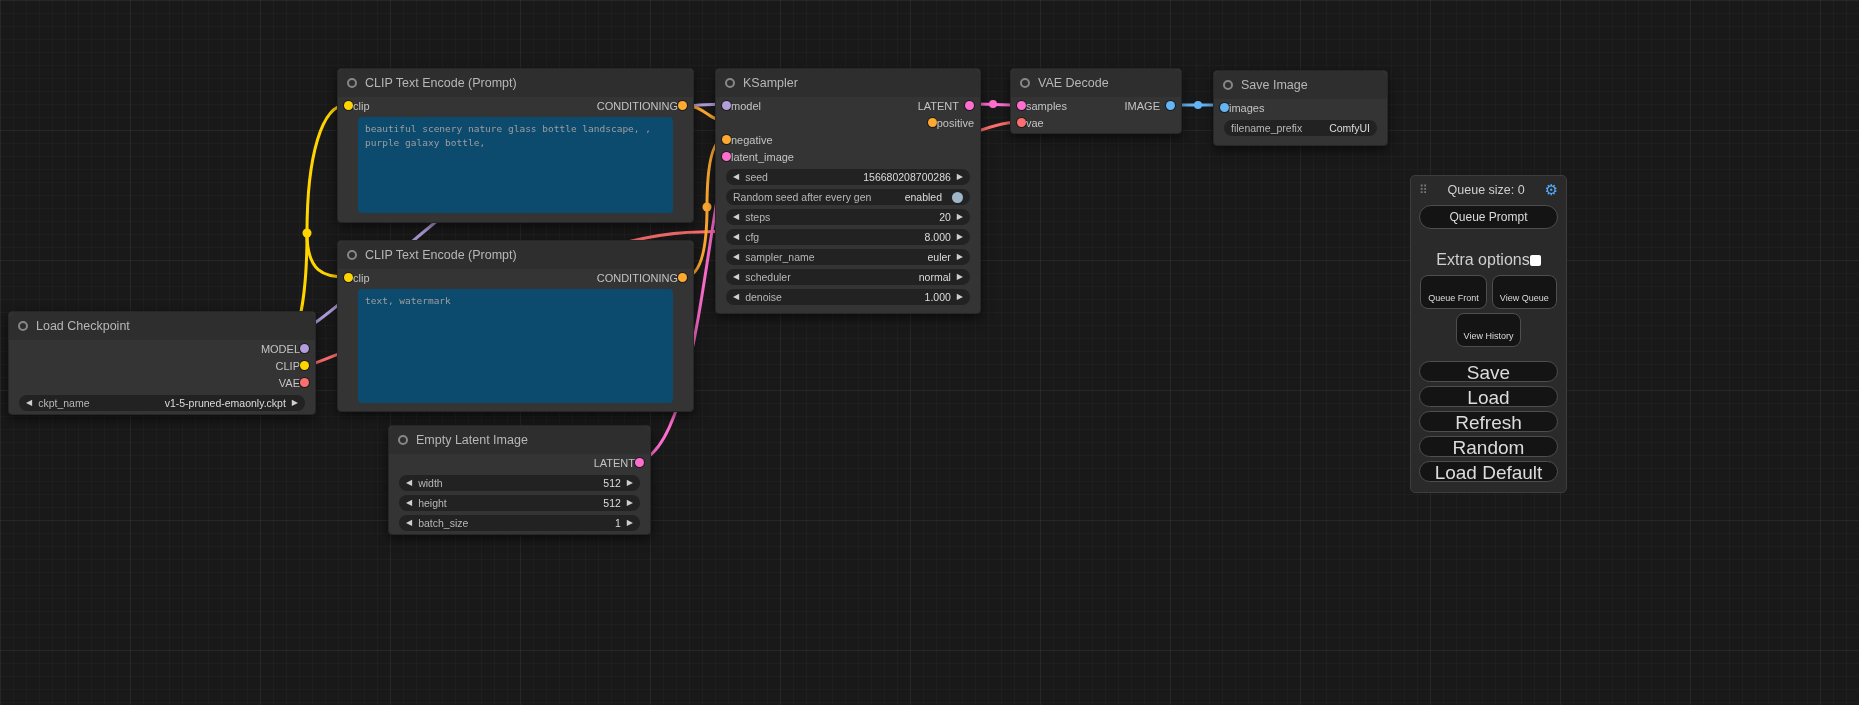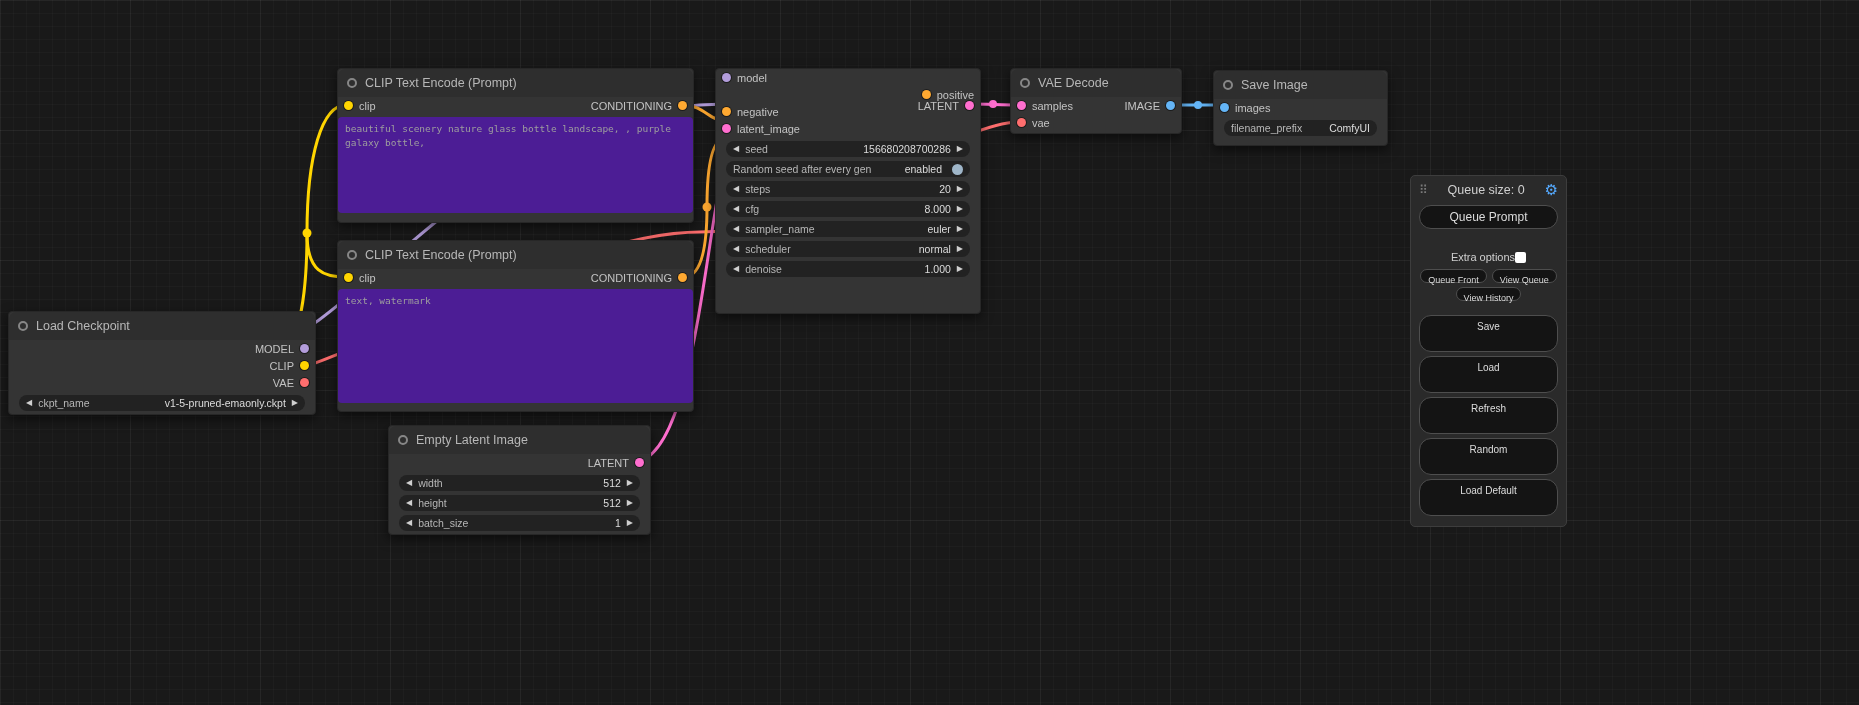--- a/index.html
+++ b/index.html
@@ -18,49 +18,49 @@
   #wires{position:absolute;left:0;top:0;z-index:1;pointer-events:none}
   #wires path{fill:none;stroke-width:3;stroke-linecap:round}
 
   .node{position:absolute;z-index:2;background:#343434;border:1px solid #272727;
         border-radius:4px;box-shadow:0 4px 12px rgba(0,0,0,.55);color:#c6c6c6;font-size:11px}
   .node-title{display:flex;align-items:center;gap:8px;height:28px;padding:0 9px;
         background:#2e2e2e;border-radius:7px 7px 0 0;color:#b7b7b7;font-size:12.5px;cursor:move}
   .collapse-dot{width:10px;height:10px;border-radius:50%;border:2px solid #878787;flex:none}
   .io-row{display:flex;justify-content:space-between;align-items:center;height:17px;padding:0 6px;position:relative}
   .io-row.out-only{justify-content:flex-end}
-  .slot{display:flex;align-items:center;gap:6px}
+  .slot{display:flex;align-items:center;}
   .dot{width:9px;height:9px;border-radius:50%;flex:none;box-shadow:0 0 0 1px rgba(0,0,0,.45)}
   .slot-label{color:#c3c3c3}
-  .textarea{margin:3px 0 6px;background:#4c1d95;border-radius:4px;padding:5px 7px;
+  .textarea{margin:3px 20px 6px;background:#0c4a6e;border-radius:4px;padding:5px 7px;
         font-family:"DejaVu Sans Mono",monospace;font-size:9.5px;line-height:1.5;color:#9e9e9e;
         white-space:pre-wrap;cursor:text}
   .widget{display:flex;align-items:center;height:16px;margin:4px 10px 0;background:#222;
         border-radius:9px;padding:0 7px;font-size:10.5px;color:#b7b7b7;gap:6px;cursor:pointer}
   .widget .wvalue{margin-left:auto;color:#dcdcdc}
   .widget .arrow{font-size:8px;color:#cfcfcf;line-height:1;flex:none}
   .widget.no-arrows{justify-content:space-between}
   .toggle-dot{width:11px;height:11px;border-radius:50%;background:#9fb6c9;margin-left:4px;flex:none}
   .abs-out{position:absolute;display:flex;align-items:center;gap:6px;height:17px}
 
   #queue-panel{position:absolute;left:1410px;top:175px;width:157px;z-index:3;background:#2a2a2a;
         border:1px solid #3d3d3d;border-radius:5px;padding:5px 8px 10px;
         display:flex;flex-direction:column;align-items:center}
   .qp-header{display:flex;align-items:center;justify-content:space-between;width:100%;
         color:#cfcfcf;font-size:12.5px;margin-bottom:6px}
   .drag-handle{color:#7a7a7a;font-size:12px;cursor:grab}
   .gear{color:#55aaff;font-size:15px;cursor:pointer}
   .qp-btn{background:#141414;border:1px solid #4e4e4e;border-radius:12px;color:#dcdcdc;
         text-align:center;cursor:pointer;width:100%}
   .queue-prompt{height:24px;font-size:12px;line-height:22px;margin-bottom:20px}
-  .extra-row{display:flex;align-items:center;color:#cfcfcf;font-size:11px;margin:2px 0 6px}
+  .extra-row{display:flex;align-items:center;color:#cfcfcf;font-size:16px;margin:2px 0 6px}
   .checkbox{width:11px;height:11px;background:#ffffff;border-radius:2px;cursor:pointer}
   .small-row{display:flex;gap:5px;width:100%;justify-content:center;margin-bottom:4px}
-  .qp-small{font-size:9px;height:14px;line-height:12px;border-radius:8px;padding:4px 7px;width:auto}
-  .qp-big{height:37px;font-size:10px;line-height:21px;margin-top:4px}
+  .qp-small{font-size:9px;height:14px;line-height:12px;border-radius:8px;padding:16px 7px;width:auto}
+  .qp-big{height:21px;font-size:19px;line-height:21px;margin-top:4px}
   .spacer{height:6px}
 </style>
 </head>
 <body>
 
 <div id="canvas">
 
   <svg id="wires" width="1859" height="705">
     <path d="M264,347 C360,330 480,105 725,104" stroke="#B39DDB"></path>
     <path d="M264,381 C410,335 580,232 700,232 C830,232 950,122 1020,122" stroke="#FF6E6E"></path>
@@ -170,20 +170,24 @@
     </div>
     <div class="widget">
       <span class="arrow">◀</span>
       <span class="wlabel">batch_size</span>
       <span class="wvalue">1</span>
       <span class="arrow">▶</span>
     </div>
   </div>
 
   <div class="node" style="left:715px;top:68px;width:266px;height:246px">
+    <div class="node-title">
+      <span class="collapse-dot"></span>
+      <span>KSampler</span>
+    </div>
     <div class="abs-out" style="top:28px;right:6px">
       <span class="slot-label">LATENT</span>
       <span class="dot" style="background:#FF6ECF"></span>
     </div>
     <div class="io-row" style="justify-content:flex-start">
       <div class="slot">
         <span class="dot" style="background:#B39DDB"></span>
         <span class="slot-label">model</span>
       </div>
     </div>

